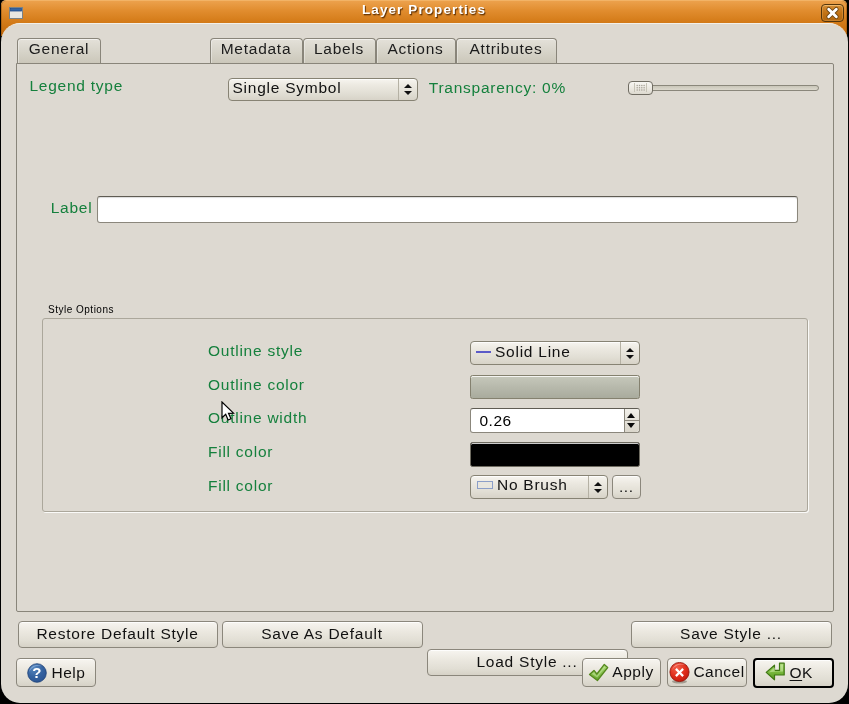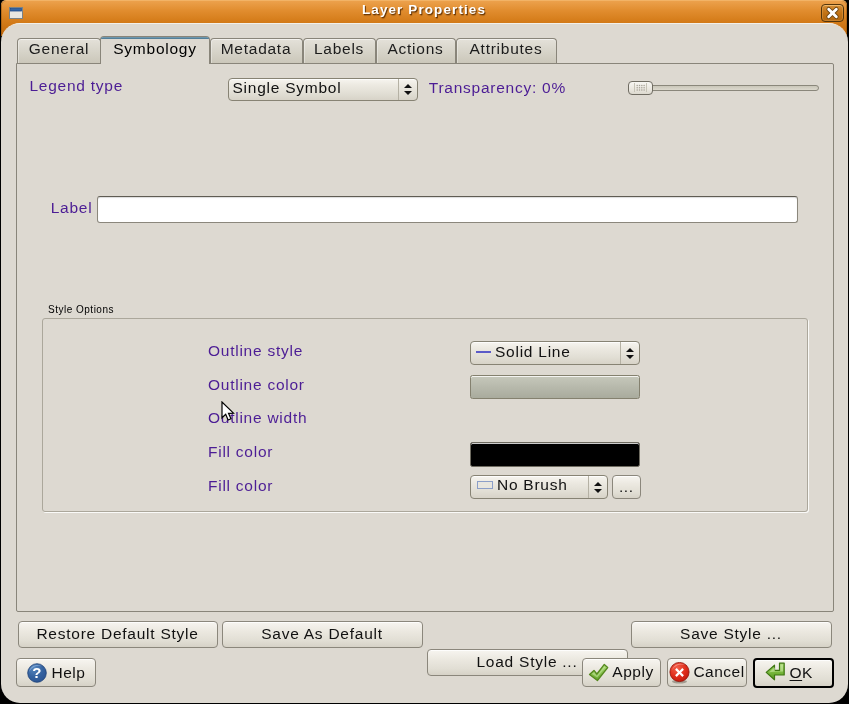--- a/index.html
+++ b/index.html
@@ -26,21 +26,21 @@
 .tab span { display:inline-block; margin-top:0.5px; }
 #tab-active { position:absolute; left:99px; top:11.5px; width:110px; height:28px; border:1px solid #89857A;
   border-bottom:none; border-radius:4px 4px 0 0; background:#DDD9D1; font-size:15.5px; letter-spacing:0.75px;
   text-align:center; z-index:5; }
 #tab-active .teal { position:absolute; left:0px; top:0px; width:100%; height:2.5px; border-radius:3px 3px 0 0;
   background:#6E96AC; border-bottom:1px solid #53809A; }
 #tab-active span { display:inline-block; margin-top:3px; }
 
 #panel { position:absolute; left:15px; top:38.5px; width:818px; height:549px; border:1px solid #89857A;
   background:#DDD9D1; border-radius:0 2px 2px 2px; }
-.lbl { position:absolute; font-size:15.5px; letter-spacing:0.75px; color:#4c1d95; white-space:nowrap; }
+.lbl { position:absolute; font-size:15.5px; letter-spacing:0.75px; color:#15803d; white-space:nowrap; }
 
 .combo { position:absolute; border:1px solid #878374; border-radius:4px;
   background:linear-gradient(180deg,#F7F5F0 0%,#ECE9E1 30%,#E1DED4 70%,#D7D3C8 100%);
   box-shadow:inset 0 1px 0 rgba(255,255,255,0.8); }
 .combo .arrows { position:absolute; right:0; top:0; bottom:0; width:19px; border-left:1px solid #B5B1A4; }
 .combo .up { position:absolute; left:50%; top:50%; margin-left:-4px; margin-top:-4.9px;
   border-left:4px solid transparent; border-right:4px solid transparent; border-bottom:4.5px solid #111; width:0; height:0;}
 .combo .dn { position:absolute; left:50%; top:50%; margin-left:-4px; margin-top:2px;
   border-left:4px solid transparent; border-right:4px solid transparent; border-top:4.5px solid #111; width:0; height:0;}
 .combo .ctext { position:absolute; left:3.5px; top:0; bottom:0; display:flex; align-items:center;
@@ -99,21 +99,20 @@
       </svg>
     </div>
   </div>
   <div id="content">
 
     <div class="tab" style="left:16px; width:84px;"><span>General</span></div>
     <div class="tab" style="left:208.5px; width:93px;"><span>Metadata</span></div>
     <div class="tab" style="left:301.5px; width:73px;"><span>Labels</span></div>
     <div class="tab" style="left:374.5px; width:80px;"><span>Actions</span></div>
     <div class="tab" style="left:454.5px; width:101px;"><span>Attributes</span></div>
-    <div id="tab-active"><div class="teal"></div><span>Symbology</span></div>
     <div id="panel">
 
       <div class="lbl" style="left:12.5px; top:13.4px;">Legend type</div>
       <div class="combo" style="left:211px; top:14.5px; width:190px; height:22.5px;padding-left:44px;">
         <div class="ctext">Single Symbol</div>
         <div class="arrows">
             <div class="up"></div>
             <div class="dn"></div>
           </div>
       </div>
@@ -152,20 +151,28 @@
               <rect x="0" y="1" width="15" height="2" fill="#5B5BC8"></rect>
             </svg>Solid Line</div>
         <div class="arrows">
             <div class="up"></div>
             <div class="dn"></div>
           </div>
       </div>
       <div class="lbl" style="left:191px; top:312.2px;">Outline color</div>
       <div class="btn" style="left:452.5px; top:311px; width:170px; height:24.5px; background:linear-gradient(180deg,#C6C8BB 0%,#B7B9AC 50%,#A9AB9D 100%); border-color:#84816F; border-radius:2.5px;"></div>
       <div class="lbl" style="left:191px; top:345.7px;">Outline width</div>
+      <div id="spin">
+        <div class="txt">0.26</div>
+        <div id="spinbtns">
+            <div class="mid"></div>
+            <div class="up"></div>
+            <div class="dn"></div>
+          </div>
+      </div>
       <div class="lbl" style="left:191px; top:379.9px;">Fill color</div>
       <div class="btn" style="left:452.5px; top:378.5px; width:170px; height:24.5px; background:#000; border-color:#6E6B60; border-radius:2.5px;"></div>
       <div class="lbl" style="left:191px; top:413.4px;">Fill color</div>
       <div class="combo" style="left:452.5px; top:411px; width:138px; height:24.5px;">
         <div class="ctext"><svg width="16" height="8" viewBox="0 0 16 8" style="margin-left:3px; margin-right:4px">
               <rect x="0.5" y="0.5" width="15" height="7" fill="#E8E6DE" stroke="#8C9FC8"></rect>
             </svg>No Brush</div>
         <div class="arrows">
             <div class="up"></div>
             <div class="dn"></div>

